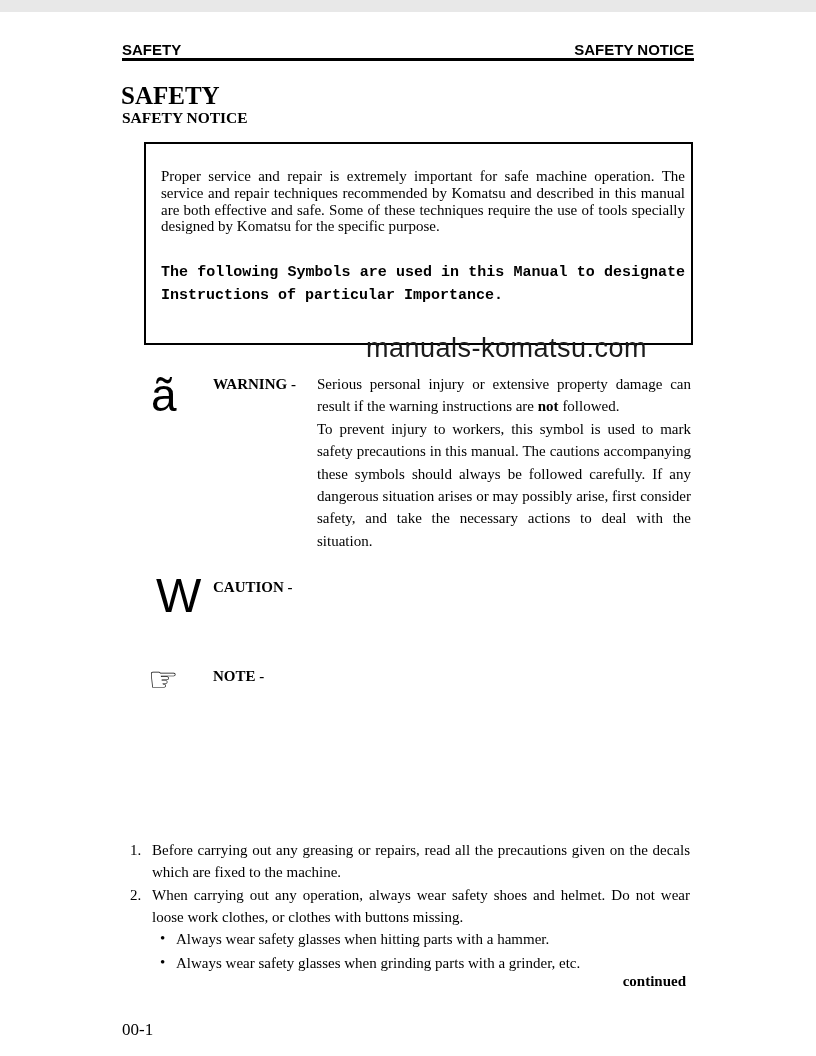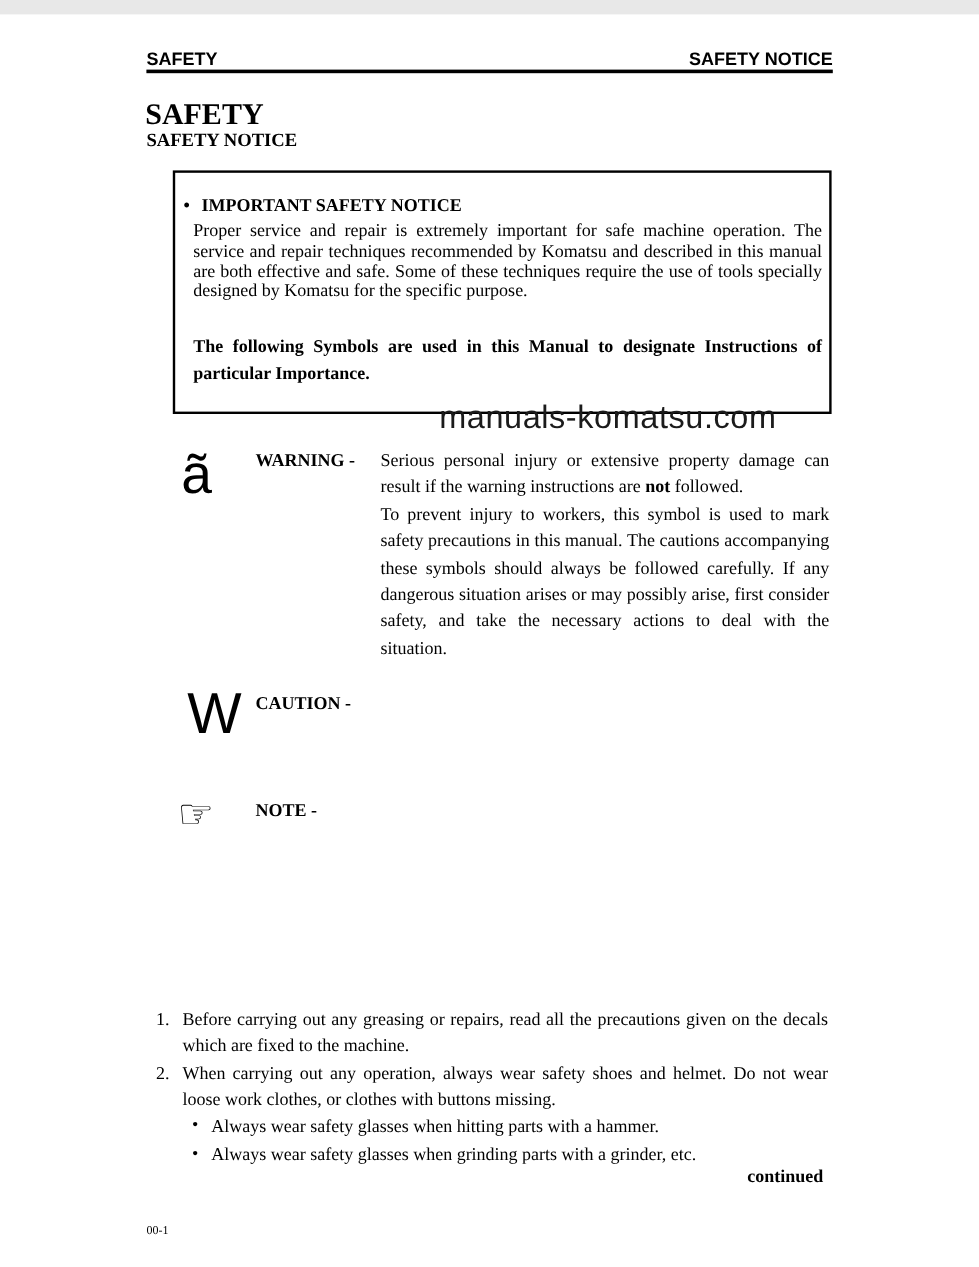--- a/index.html
+++ b/index.html
@@ -51,20 +51,21 @@
   .box-heading .bullet { display:inline-block; width:15px; }
   .box-body {
     margin-top:4px;
     font-size:15px; line-height:16.8px;
     text-align:justify;
   }
   .box-emphasis {
     margin-top:26px;
     font-size:15px; font-weight:bold; line-height:23px;
     text-align:justify;
+    font-family:Liberation Mono, monospace;
   }
   
   .watermark {
     position:absolute; left:366px; top:321px;
     font-family:"Liberation Sans", sans-serif;
     font-size:27px; color:#1b1b1b; letter-spacing:0.5px;
     white-space:nowrap;
   }
   
   .sym {
@@ -117,39 +118,36 @@
   .gp-sub .bullet { position:absolute; left:0; top:-1px; }
   .gp-sub .stext { margin-left:16px; }
   .sub-1 { top:916px; }
   .sub-2 { top:940px; }
   .continued {
     position:absolute; right:130px; top:961px;
     font-size:15px; font-weight:bold;
   }
   .page-number {
     position:absolute; left:122px; top:1008px;
-    font-size:10px;
+    font-size:17px;
   }
 </style>
 </head>
 <body>
 
 <div class="page">
 
   <div class="hdr-left">SAFETY</div>
   <div class="hdr-right">SAFETY NOTICE</div>
   <div class="hdr-rule"></div>
 
   <div class="title">SAFETY</div>
   <div class="subtitle">SAFETY NOTICE</div>
 
   <div class="notice-box">
-    <div class="box-heading">
-      <span class="bullet">•</span><span>IMPORTANT SAFETY NOTICE</span>
-    </div>
     <div class="box-body">Proper service and repair is extremely important for safe machine operation. The service and repair techniques recommended by Komatsu and described in this manual are both effective and safe. Some of these techniques require the use of tools specially designed by Komatsu for the specific purpose.</div>
     <div class="box-emphasis">The following Symbols are used in this Manual to designate Instructions of particular Importance.</div>
   </div>
 
   <div class="watermark">manuals-komatsu.com</div>
 
   <div class="sym sym-warning">ã</div>
   <div class="legend-label lbl-warning">WARNING -</div>
   <div class="legend-text txt-warning">
     <p><span>Serious personal injury or extensive property damage can result if the warning instructions are </span><span class="b">not</span><span> followed.</span></p>

